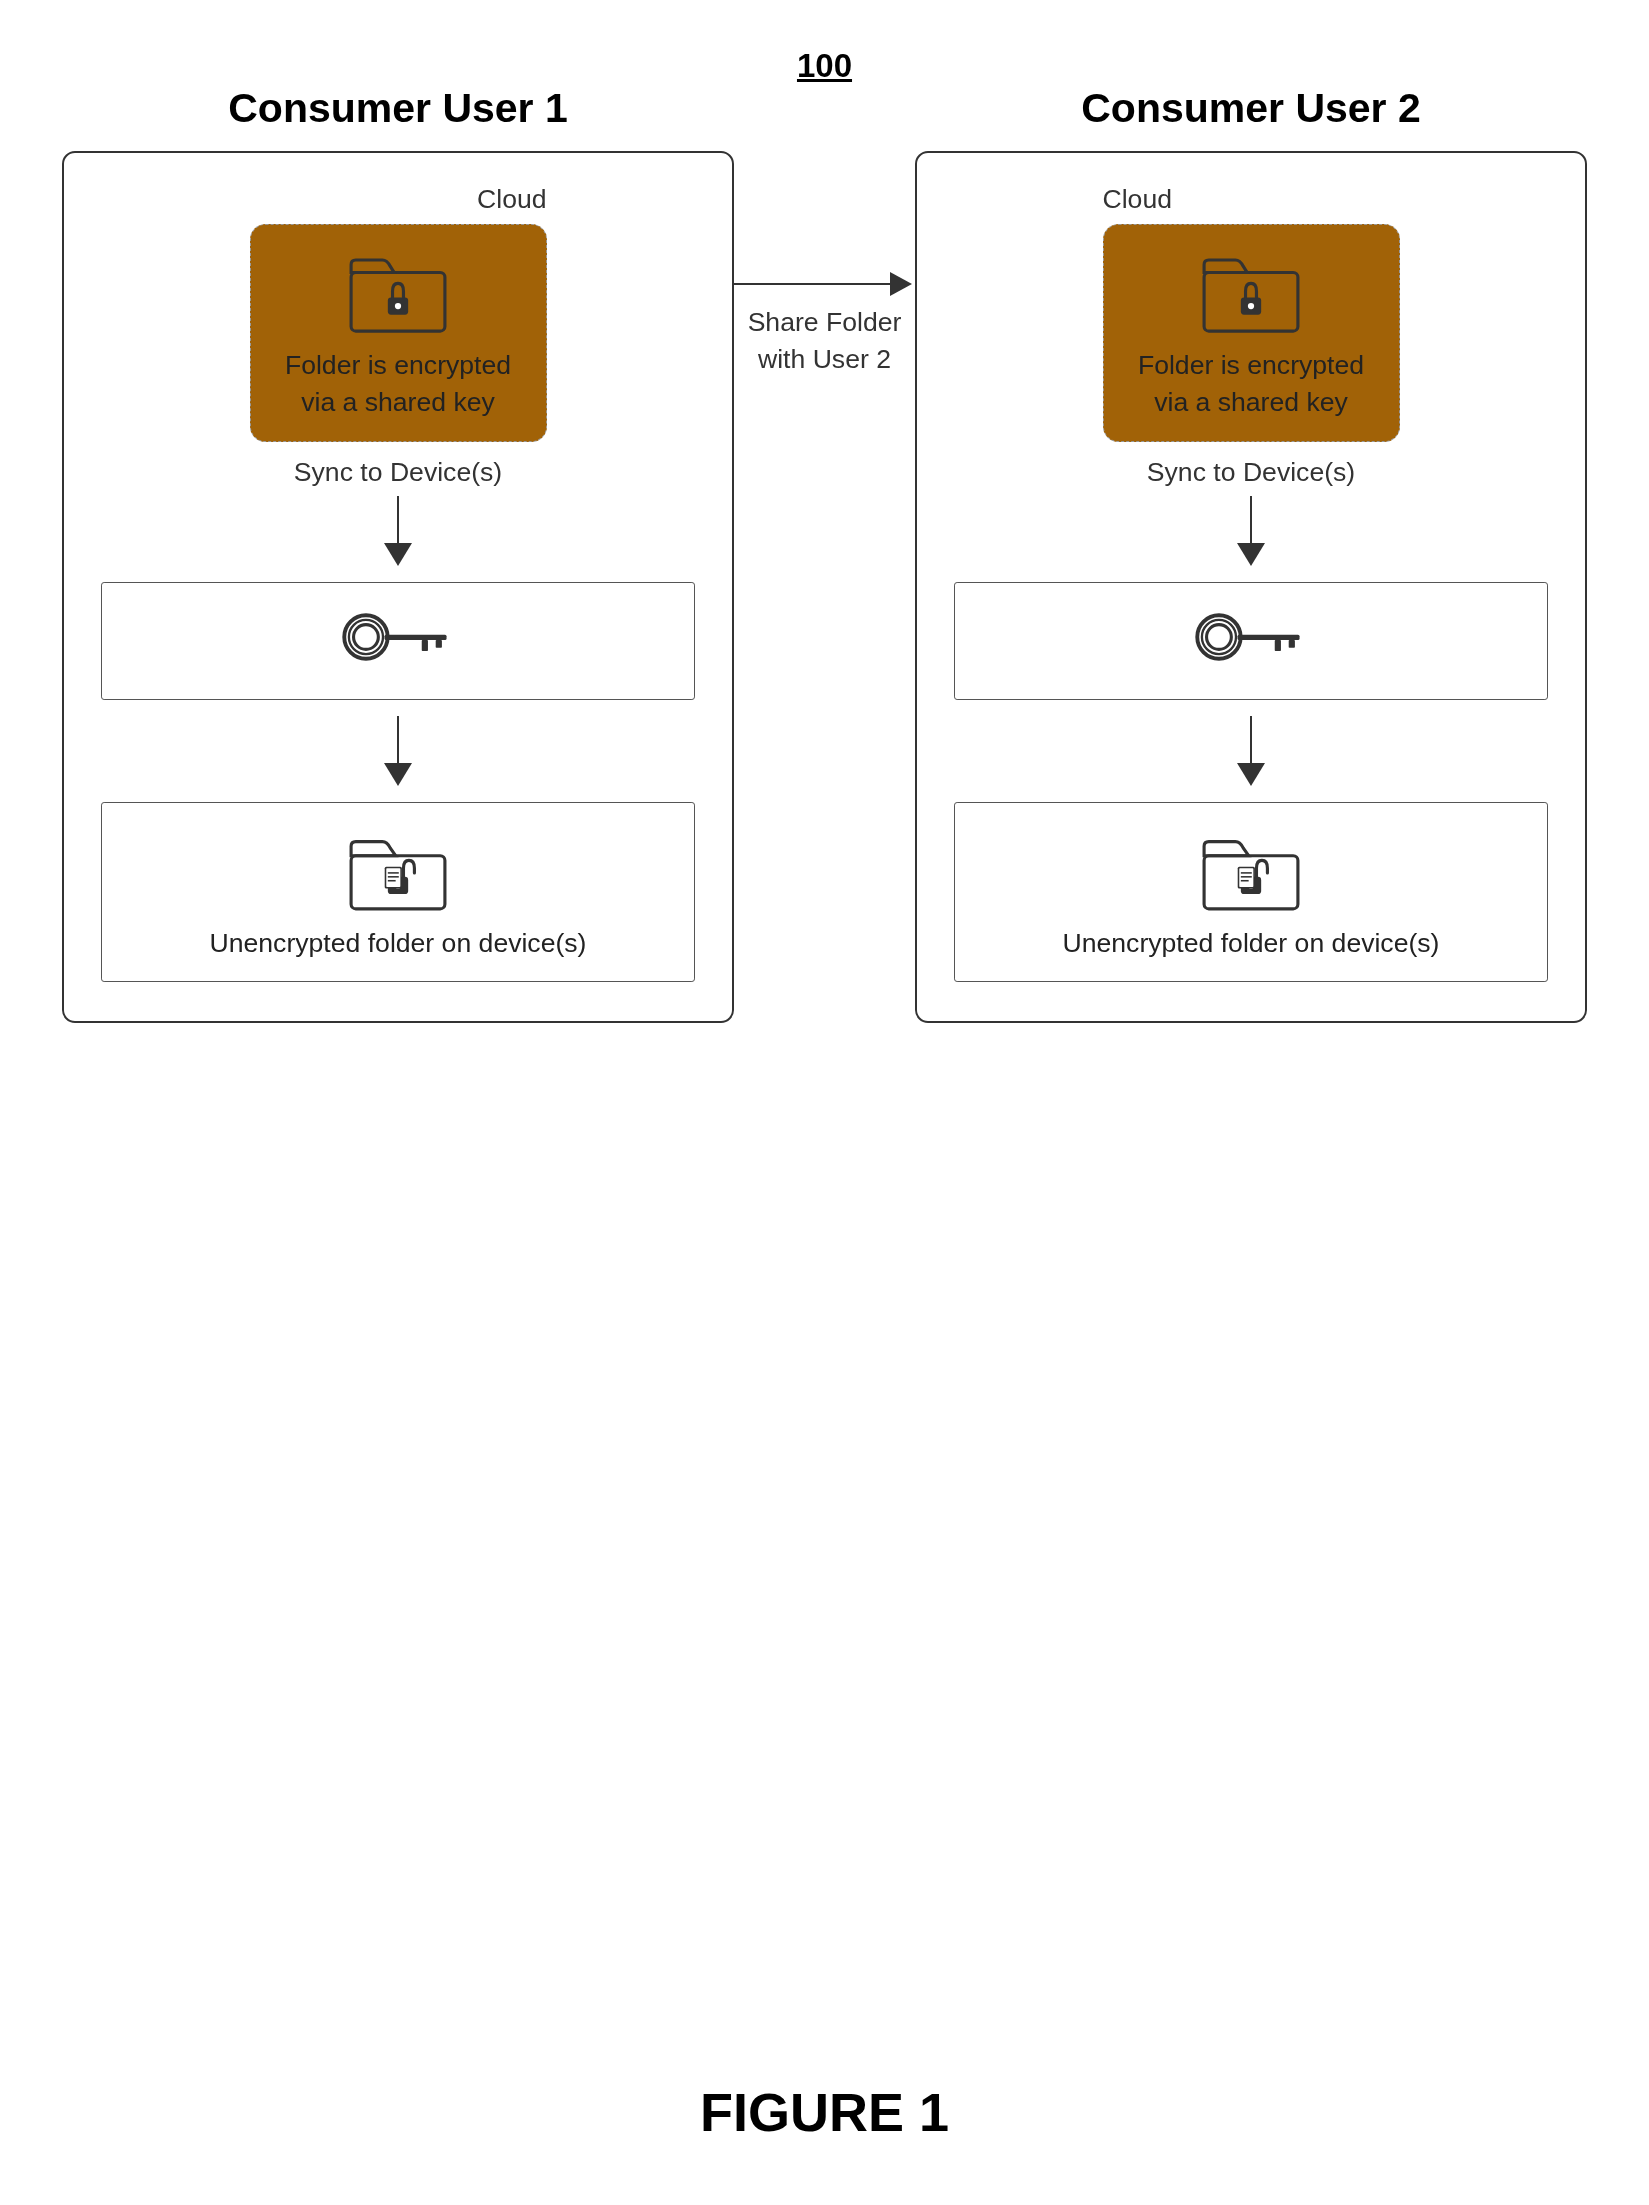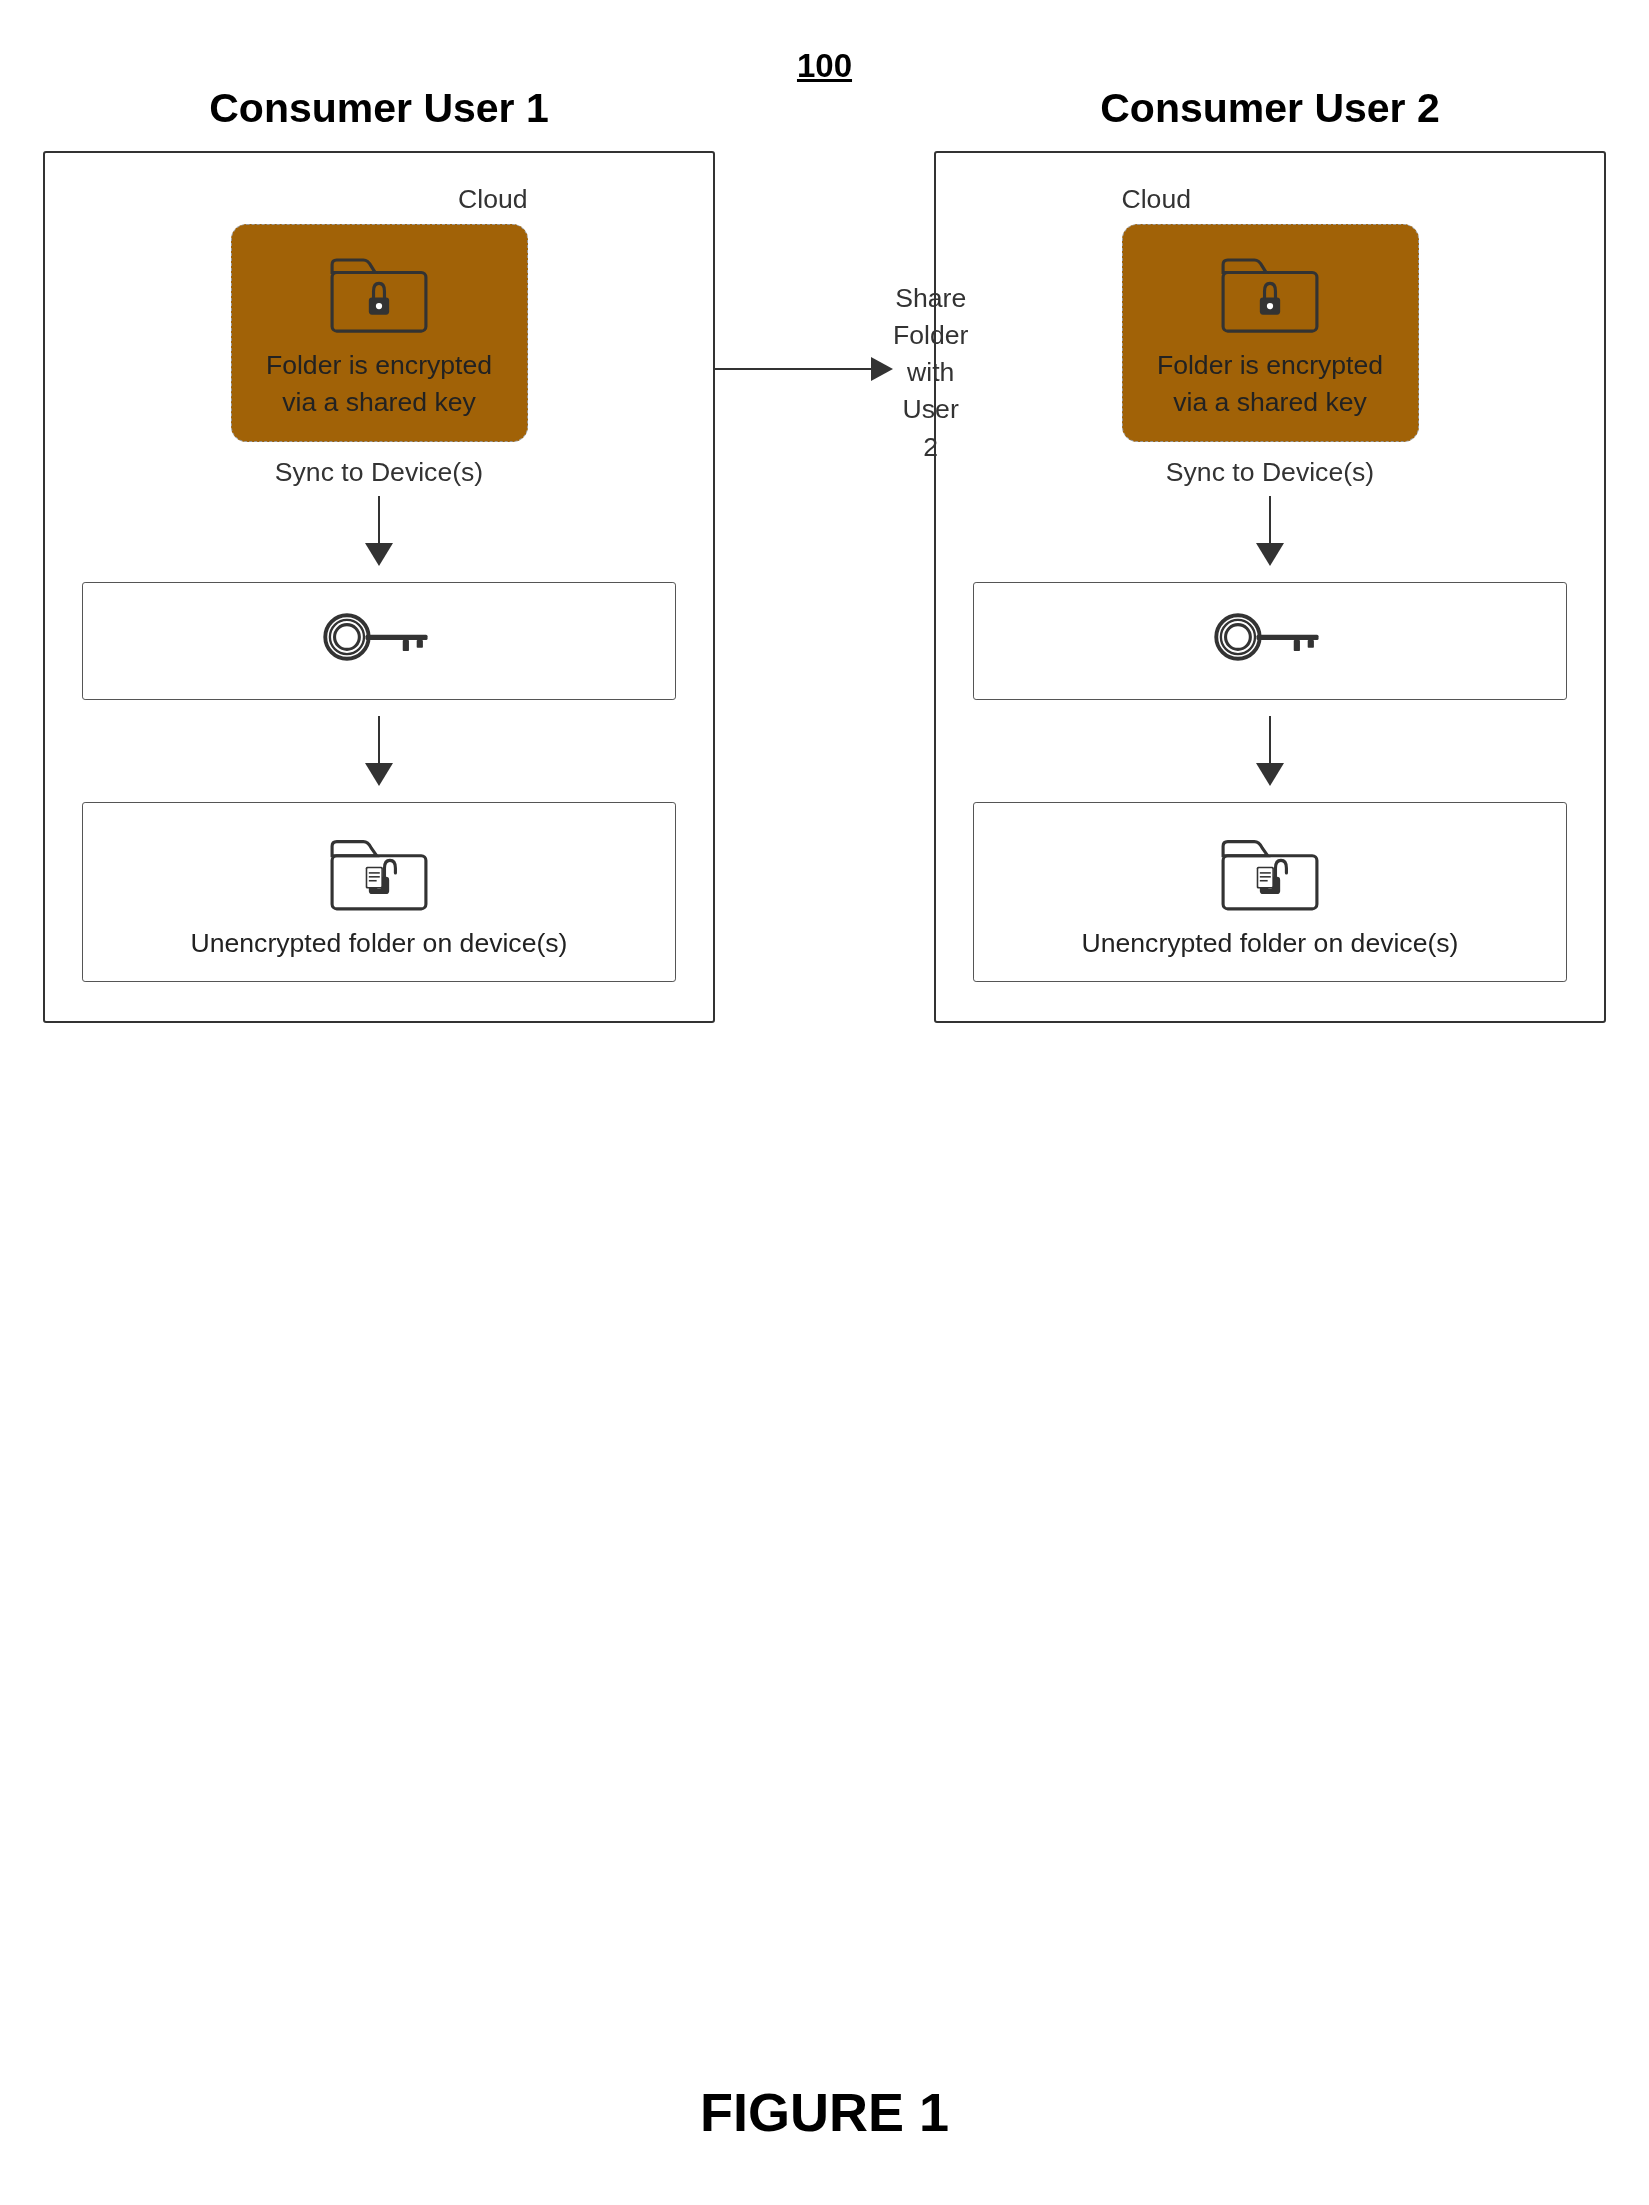--- a/index.html
+++ b/index.html
@@ -40,21 +40,21 @@
 
     .user-title {
       font-size: 41px;
       font-weight: bold;
       margin-bottom: 19px;
       text-align: center;
     }
 
     .user-outer-box {
       border: 2.3px solid #333;
-      border-radius: 3px;
+      border-radius: 13px;
       width: 672px;
       padding: 31px 31px 39px 31px;
       display: flex;
       flex-direction: column;
       align-items: center;
       gap: 0px;
     }
 
     .cloud-encrypted-box {
       border: 1.6px dashed #999;
@@ -145,20 +145,21 @@
       flex-direction: column;
       align-items: center;
       justify-content: flex-start;
       width: 219px;
       padding-top: 187px;
       gap: 15.6px;
     }
 
     .share-arrow {
       display: flex;
+      flex-direction: column;
       align-items: center;
       width: 100%;
     }
 
     .share-arrow-line {
       height: 2.3px;
       background: #333;
       width: 156px;
     }
 

